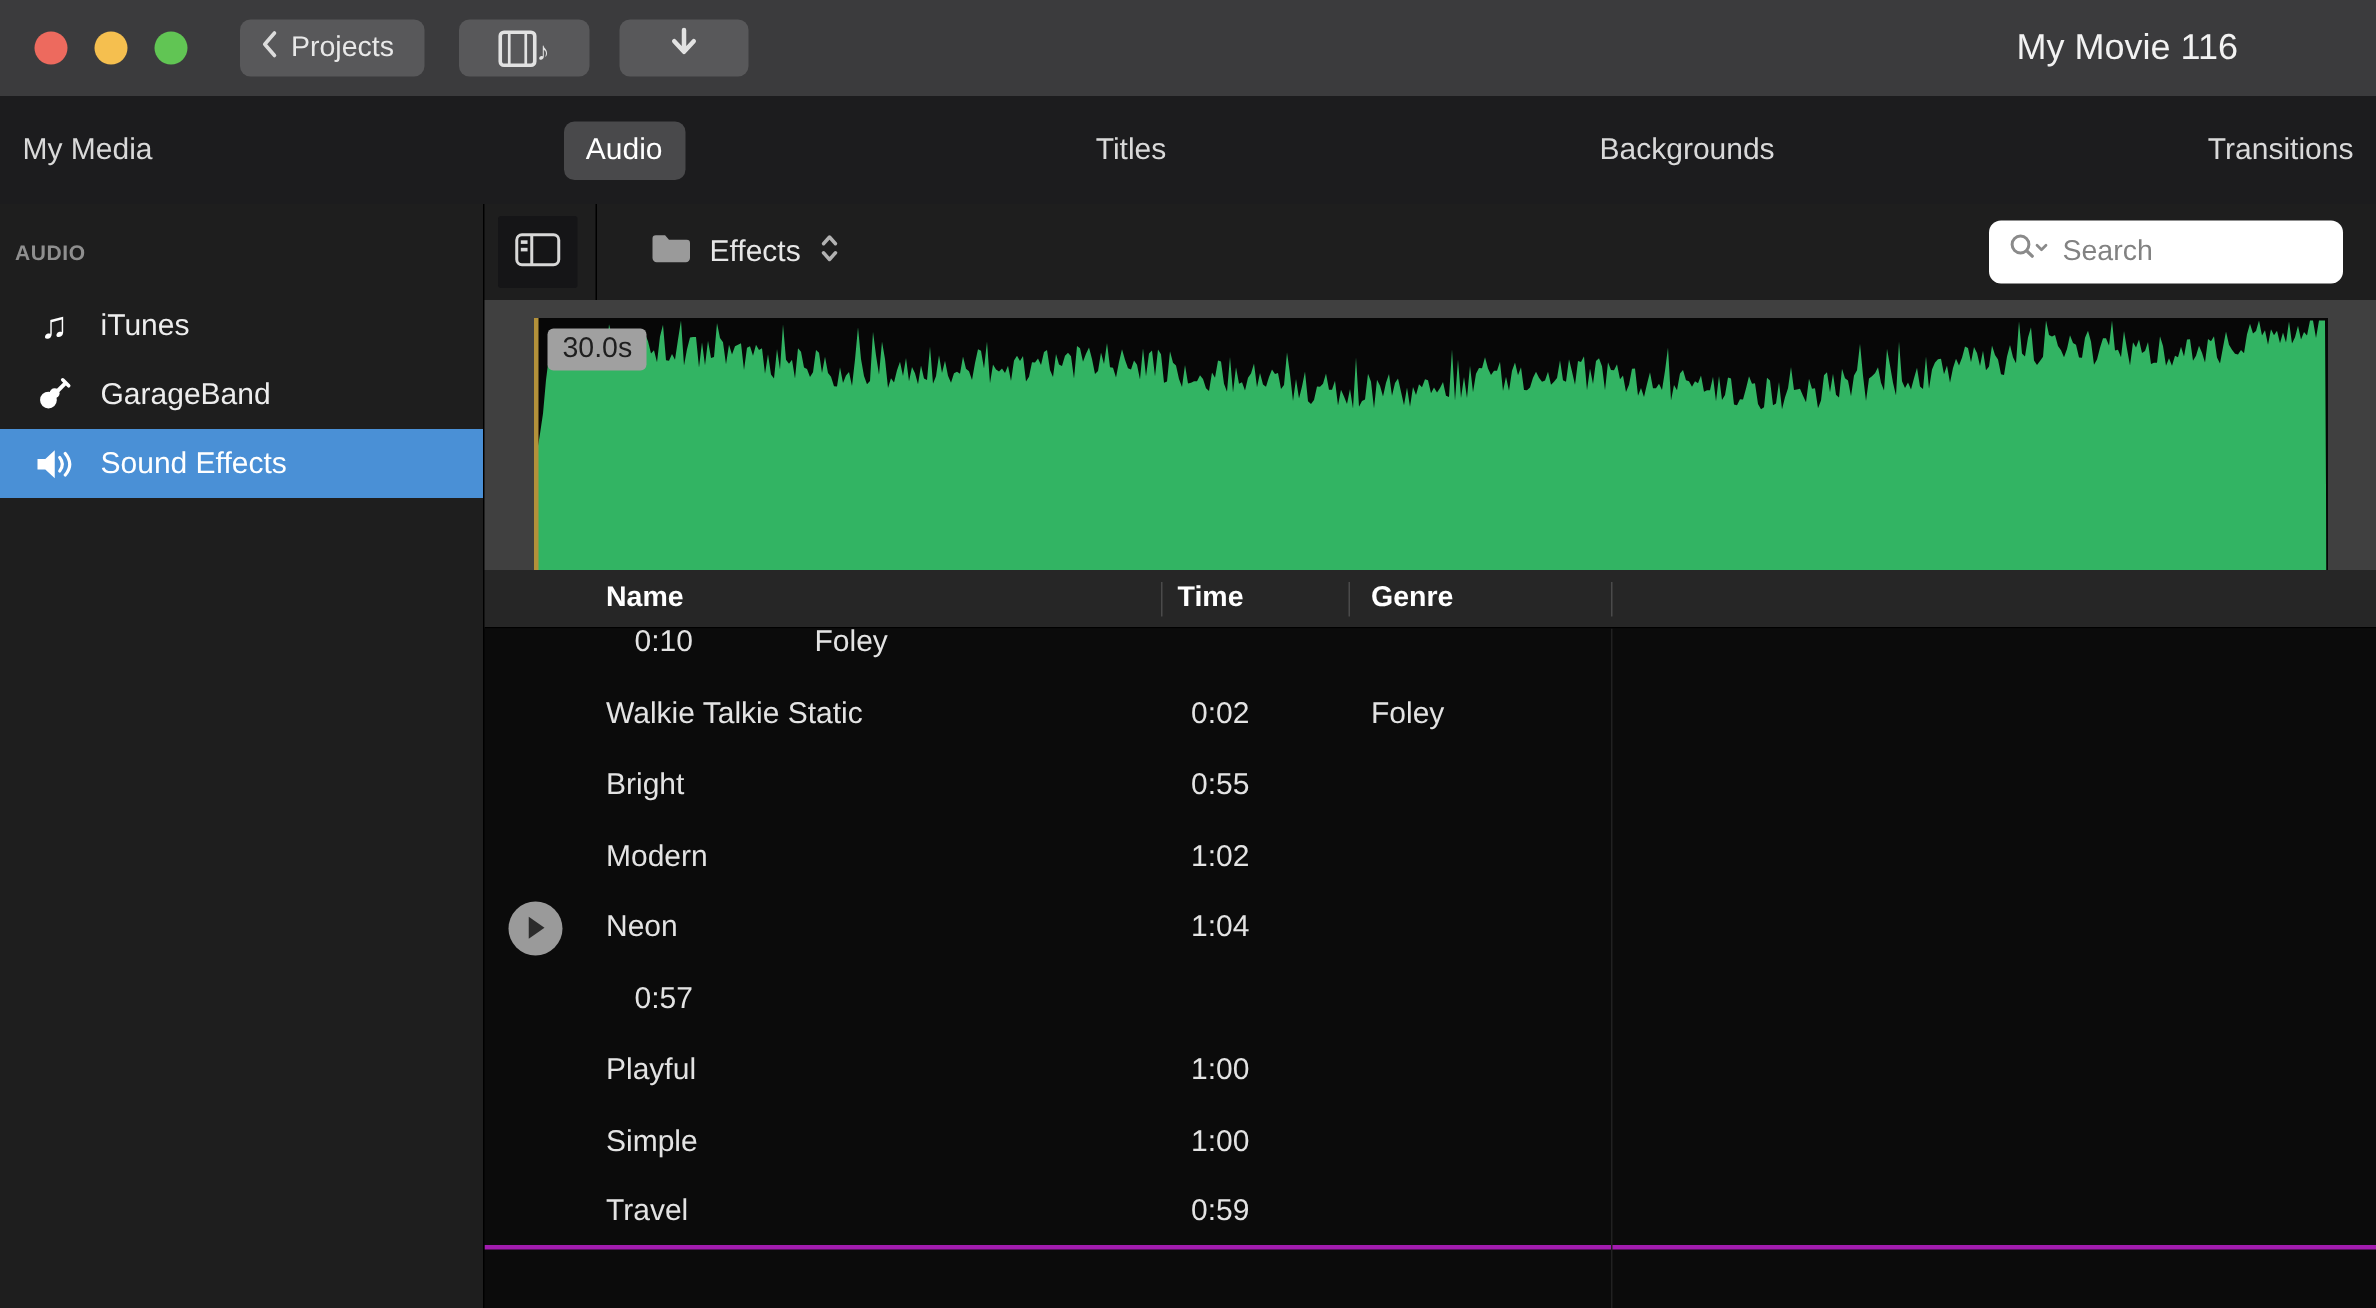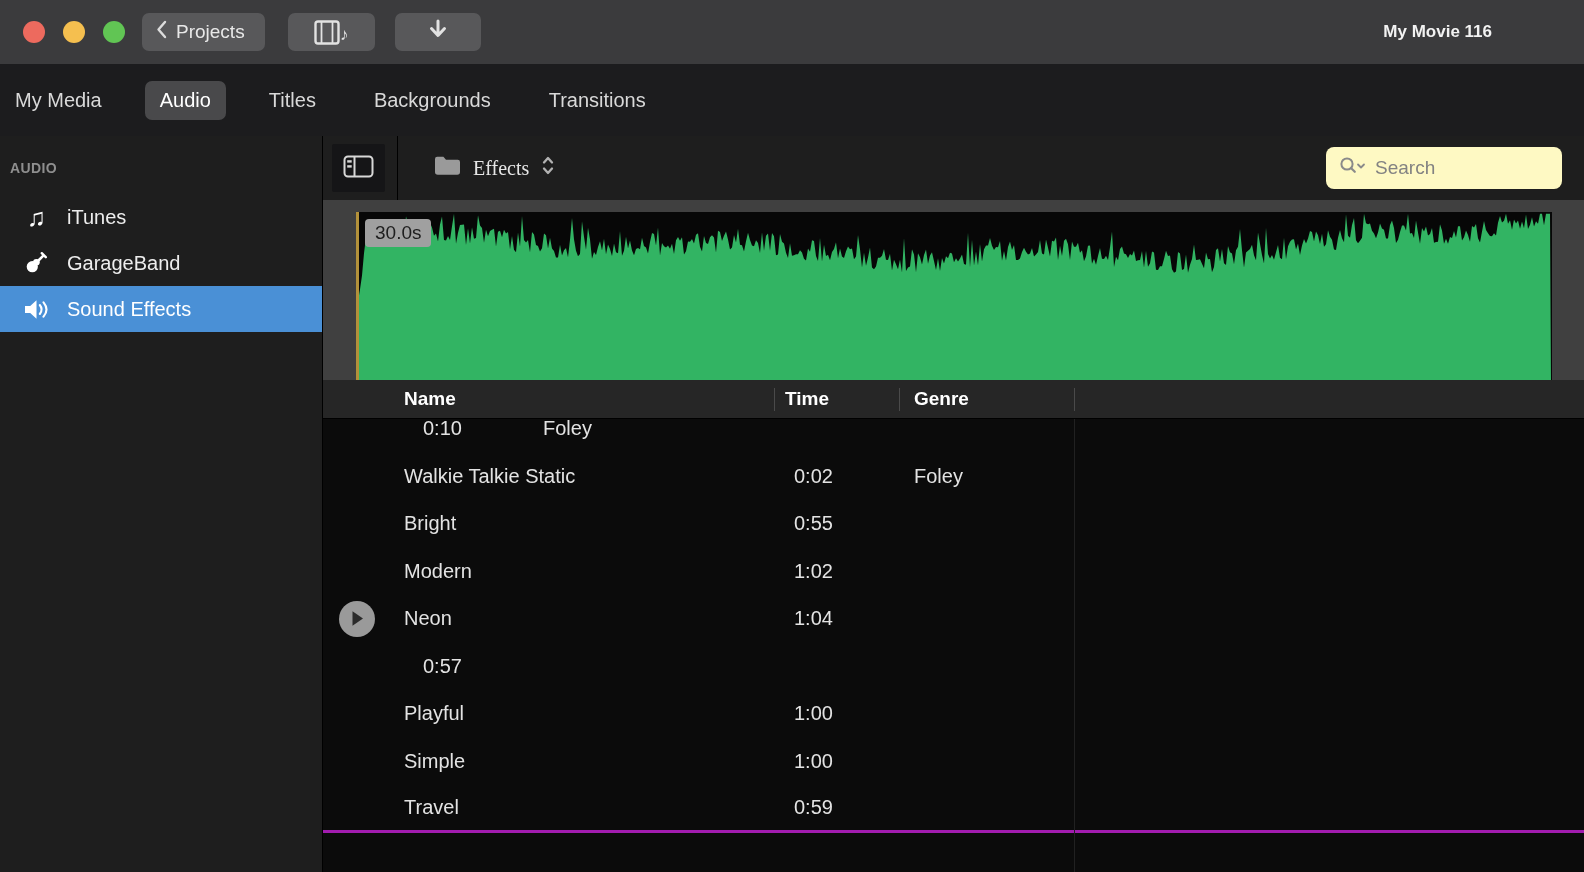--- a/index.html
+++ b/index.html
@@ -6,30 +6,30 @@
   html,body{width:1584px;height:872px;background:#000;overflow:hidden;
     font-family:"Liberation Sans",sans-serif;color:#e8e8e8}
 
   
   .titlebar{height:64px;background:#3b3b3d;display:flex;align-items:center;position:relative}
   .traffic{display:flex;gap:18px;margin-left:23px}
   .light{width:22px;height:22px;border-radius:50%;border:none;cursor:default}
   .light.red{background:#ed6a5e}.light.yellow{background:#f5bf4f}.light.green{background:#61c554}
   .tb-btn{height:38px;background:#58585a;border:none;border-radius:7px;color:#e8e8e8;
     font-size:19px;font-family:inherit;display:flex;align-items:center;justify-content:center;gap:9px}
-  .projects-btn{margin-left:17px;padding:0 20px 0 14px}
+  .projects-btn{margin-left:35px;padding:0 20px 0 14px}
   .icon-btn{margin-left:23px;width:87px}
   .icon-btn.import{margin-left:20px;width:86px}
   .film-note{display:flex;align-items:flex-end}
   .film-note .note{font-size:17px;color:#e2e2e2;margin-left:-1px}
   .window-title{position:absolute;right:92px;top:50%;transform:translateY(-50%);
-    font-size:17px;font-weight:700;color:#f2f2f2}
-
-  
-  .tabbar{height:72px;background:#1c1c1e;display:flex;align-items:center;justify-content:flex-start;gap:28px}
+    font-size:24px;font-weight:400;color:#f2f2f2}
+
+  
+  .tabbar{height:72px;background:#1c1c1e;display:flex;align-items:center;justify-content:space-between;gap:28px}
   .tab{font-size:20px;color:#d9d9d9;padding:8px 15px;border-radius:7px;cursor:default}
   .tab.active{background:#49494b;color:#fff}
 
   
   .main{display:flex;height:736px}
   .sidebar{width:323px;min-width:323px;background:#1e1e1e;border-right:1px solid #000;padding-top:24px}
   .sidebar-header{font-size:14px;font-weight:700;color:#8f8f8f;letter-spacing:.4px;margin:0 0 18px 10px}
   .side-item{height:46px;display:flex;align-items:center;gap:17px;padding-left:22px;
     font-size:20px;color:#ededed;cursor:default}
   .side-item.selected{background:var(--accent-blue,#4a90d6);color:#fff}
@@ -37,22 +37,22 @@
   .side-icon .glyph{font-size:25px;line-height:1;color:#fff}
 
   .content{flex:1;display:flex;flex-direction:column;background:#000;min-width:0}
 
   
   .toolbar{height:64px;background:#1e1e1e;position:relative;display:flex;align-items:center;flex:0 0 auto}
   .sidebar-toggle{width:53px;height:48px;margin-left:9px;background:#151517;border:none;
     display:flex;align-items:center;justify-content:center;border-radius:2px}
   .tdivider{width:1px;height:64px;background:#000;margin-left:12px}
   .source-picker{display:flex;align-items:center;gap:12px;margin-left:36px;font-size:20px;
-    color:#e6e6e6;background:none;border:none;font-family:Liberation Serif, serif;cursor:default}
-  .search{position:absolute;right:22px;top:11px;width:236px;height:42px;background:#fef9c3;
+    color:#e6e6e6;background:none;border:none;font-family:Liberation Sans, sans-serif;cursor:default}
+  .search{position:absolute;right:22px;top:11px;width:236px;height:42px;background:#ffffff;
     border-radius:8px;display:flex;align-items:center;gap:9px;padding:0 12px;
     color:#828282;font-size:19px;cursor:text}
 
   
   .wave-strip{height:180px;background:#404040;position:relative;flex:0 0 auto}
   .wave-panel{position:absolute;left:33px;right:32px;top:12px;height:170px;background:#070707}
   .wave-panel svg{position:absolute;left:0;top:0}
   .playhead{position:absolute;left:0;top:0;width:3px;height:100%;background:var(--playhead,#b3913a)}
   .duration-badge{position:absolute;left:9px;top:7px;background:#a0a0a0;color:#1e1e1e;
     font-size:19px;padding:3px 10px;border-radius:4px}

